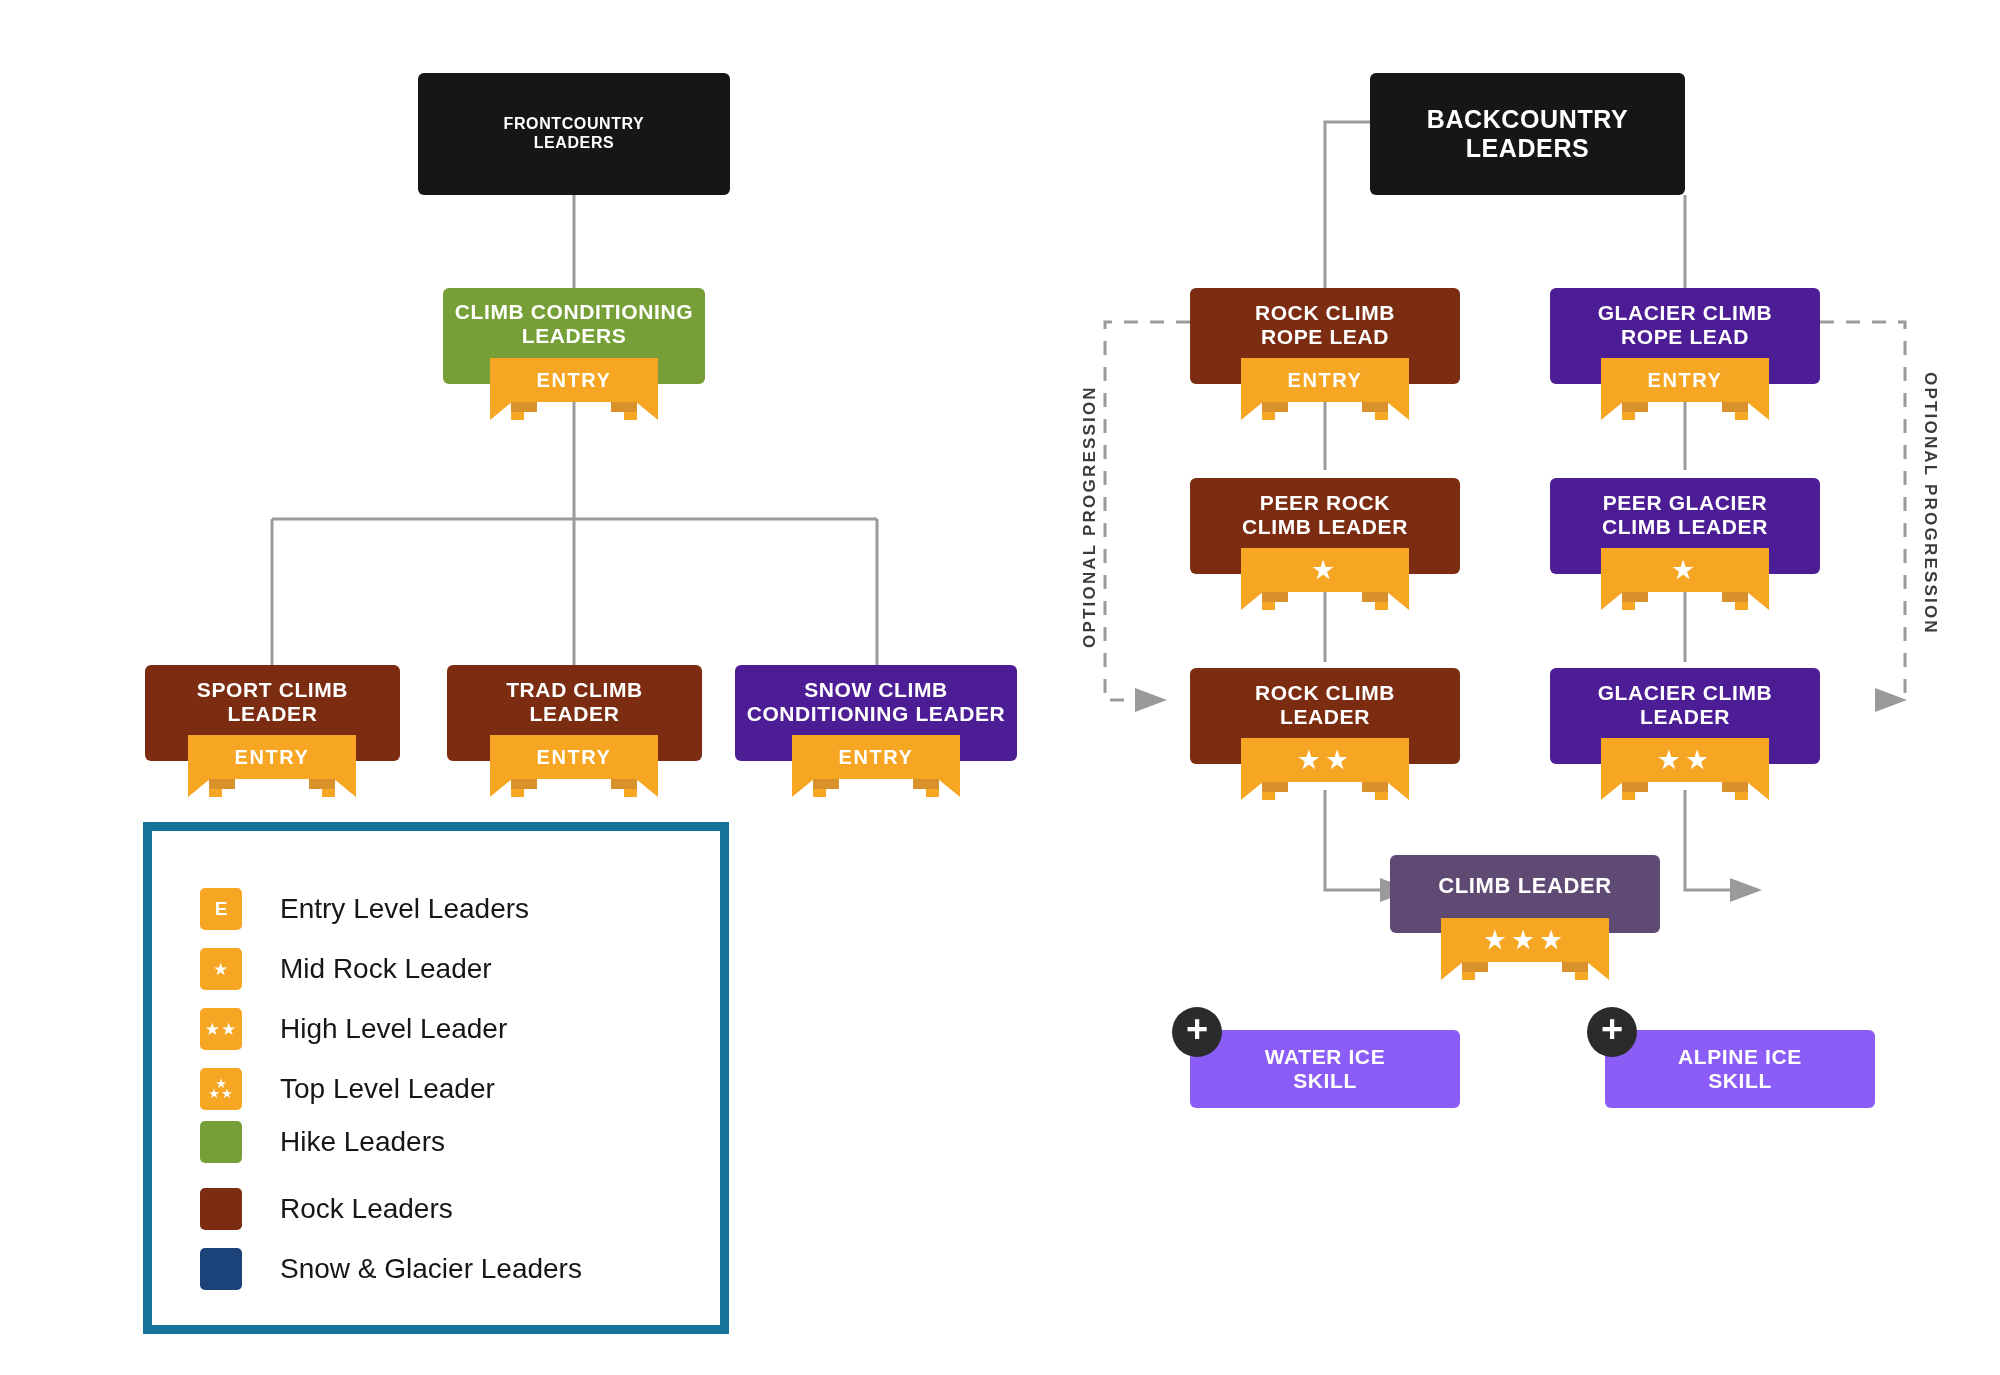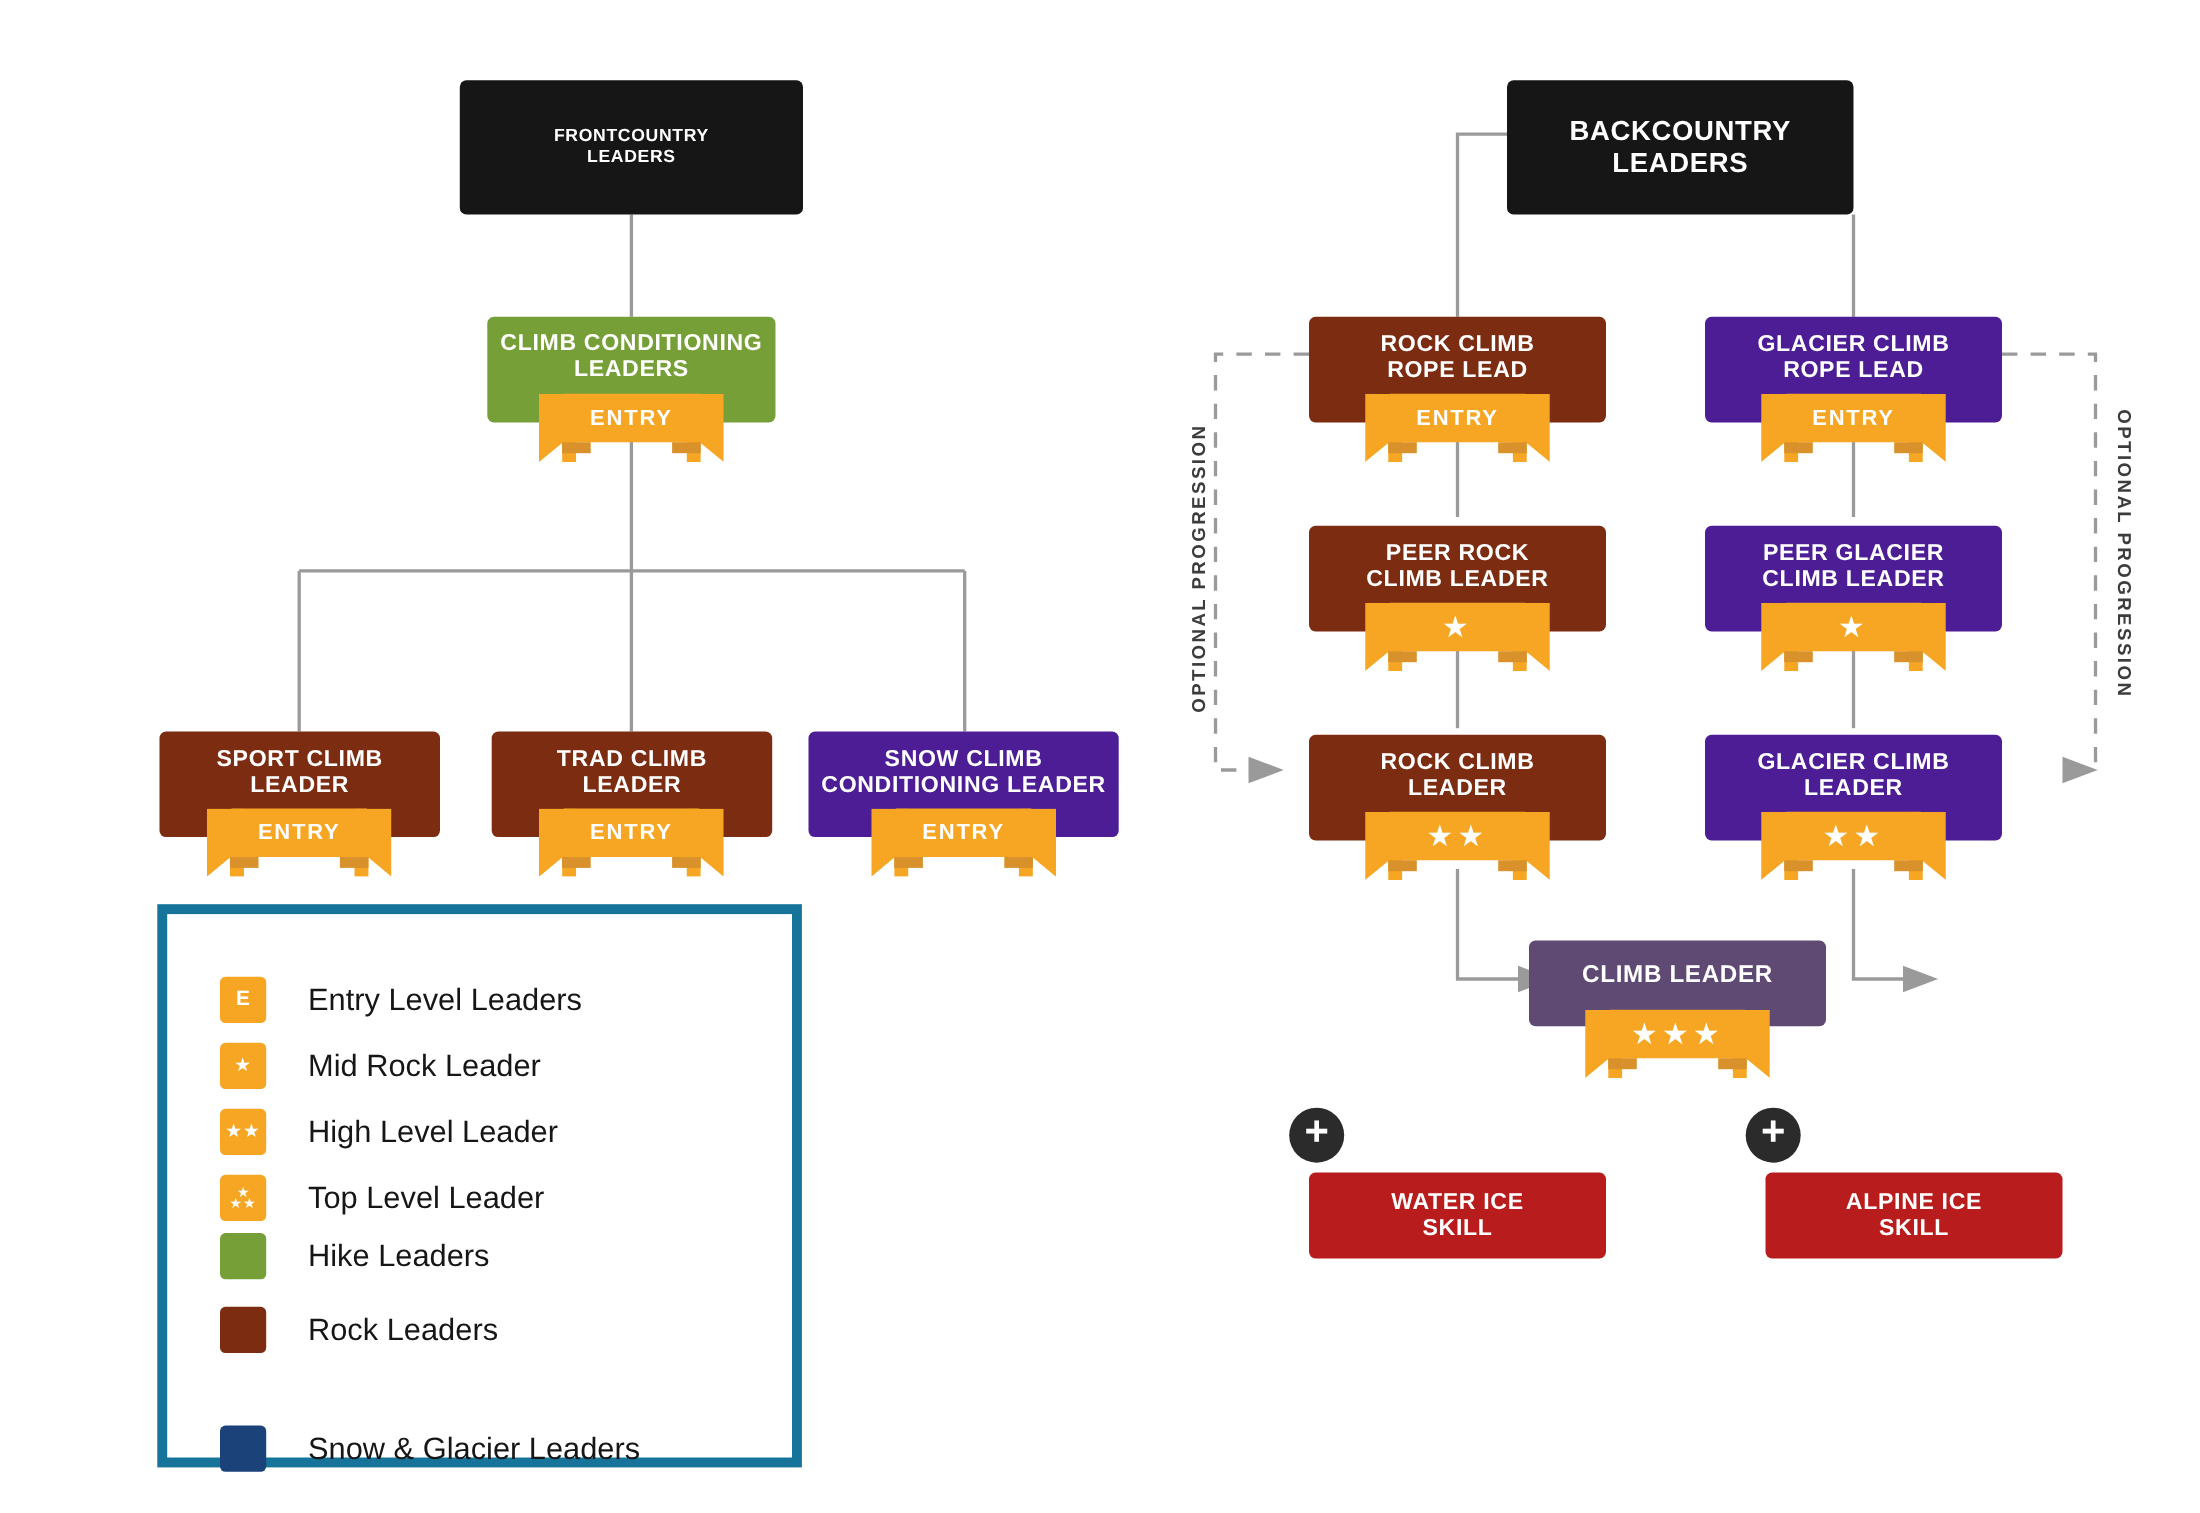--- a/index.html
+++ b/index.html
@@ -21,21 +21,21 @@
   }
   .node .ttl{
     color:#ffffff;font-weight:bold;letter-spacing:.6px;line-height:1.16;
     padding:0 10px;text-transform:uppercase;
   }
   .black{background:#161616;}
   .green{background:#76A037;}
   .rock {background:#7C2D11;}
   .snow {background:#4c1d95;}
   .purple{background:#5E4A72;}
-  .cyan {background:#b91c1c;margin-top:36px;}
+  .cyan {background:#8b5cf6;}
 
   
   .ribbon{
     position:absolute;z-index:4;height:44px;
     display:flex;align-items:flex-end;justify-content:center;
   }
   .ribbon .band{
     position:absolute;left:22px;right:22px;top:0;height:44px;
     background:#F6A623;border-radius:1px;
   }
@@ -374,19 +374,19 @@
     <div class="lgrow" style="top:290px;text-align:right;">
       <div class="swatch sw-green"></div>
       <div class="lgtext">Hike Leaders</div>
     </div>
 
     <div class="lgrow" style="top:357px;">
       <div class="swatch sw-rock"></div>
       <div class="lgtext">Rock Leaders</div>
     </div>
 
-    <div class="lgrow" style="top:417px;margin-top:48px;">
+    <div class="lgrow" style="top:417px;">
       <div class="swatch sw-snow"></div>
       <div class="lgtext">Snow &amp; Glacier Leaders</div>
     </div>
   </div>
 
 </div>
 
 </body></html>

